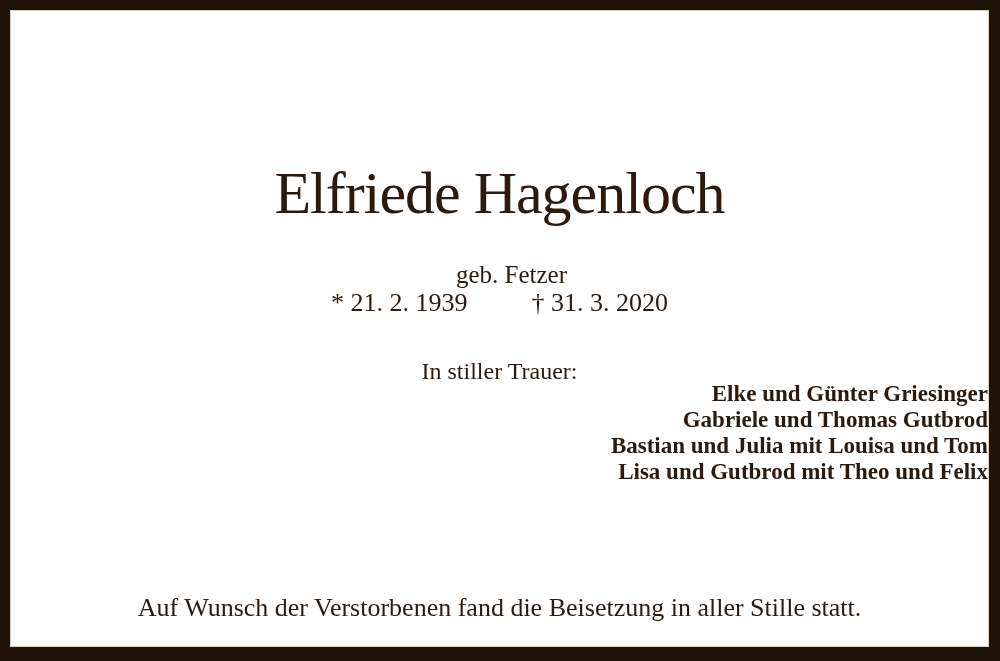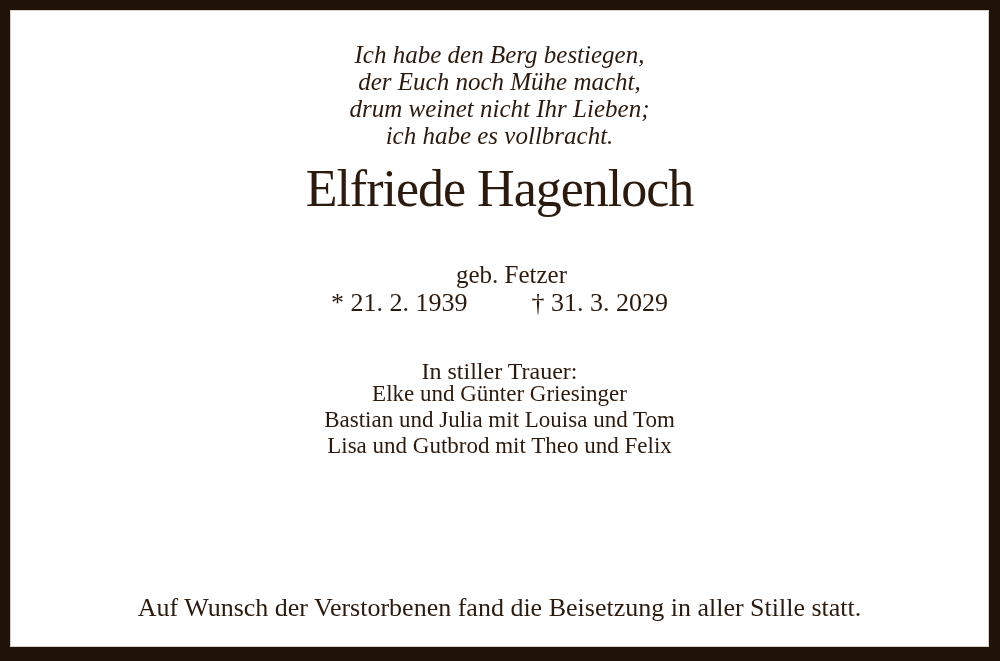--- a/index.html
+++ b/index.html
@@ -35,21 +35,21 @@
   }
   .poem {
     top: 30px;
     font-style: italic;
     font-size: 25px;
     line-height: 27px;
   }
   .name {
     top: 152px;
     margin: 0;
-    font-size: 52px;
+    font-size: 60px;
     font-weight: normal;
     line-height: 1;
     letter-spacing: -1px;
   }
   .maiden {
     top: 250px;
     font-size: 25px;
     line-height: 1.1;
     margin-left: 24px;
   }
@@ -60,60 +60,56 @@
   }
   .dates .birth { margin-right: 64px; }
   .trauer {
     top: 347px;
     font-size: 24px;
     line-height: 1.1;
   }
   .mourners {
     top: 370px;
     font-size: 23px;
-    font-weight: normal;
+    font-weight: bold;
     line-height: 26px;
+    text-align: right;
   }
   .thanks {
     top: 500px;
     font-size: 26px;
     line-height: 28px;
   }
   .closing {
     top: 567px;
     font-size: 26px;
     line-height: 1.1;
     margin-top: 16px;
   }
 </style>
 </head>
 <body>
 
 <div class="frame">
   <div class="inner">
 
-    <div class="block poem">
-      <div>Ich habe den Berg bestiegen,</div>
-      <div>der Euch noch Mühe macht,</div>
-      <div>drum weinet nicht Ihr Lieben;</div>
-      <div>ich habe es vollbracht.</div>
-    </div>
 
     <h1 class="block name">Elfriede Hagenloch</h1>
 
     <div class="block maiden">geb. Fetzer</div>
 
     <div class="block dates">
-      <span class="birth">* 21. 2. 1939</span><span class="death">† 31. 3. 2029</span>
+      <span class="birth">* 21. 2. 1939</span><span class="death">† 31. 3. 2020</span>
     </div>
 
     <div class="block trauer">In stiller Trauer:</div>
 
     <div class="block mourners">
       <div>Elke und Günter Griesinger</div>
+      <div>Gabriele und Thomas Gutbrod</div>
       <div>Bastian und Julia mit Louisa und Tom</div>
       <div>Lisa und Gutbrod mit Theo und Felix</div>
     </div>
 
 
     <div class="block closing">Auf Wunsch der Verstorbenen fand die Beisetzung in aller Stille statt.</div>
 
   </div>
 </div>
 

